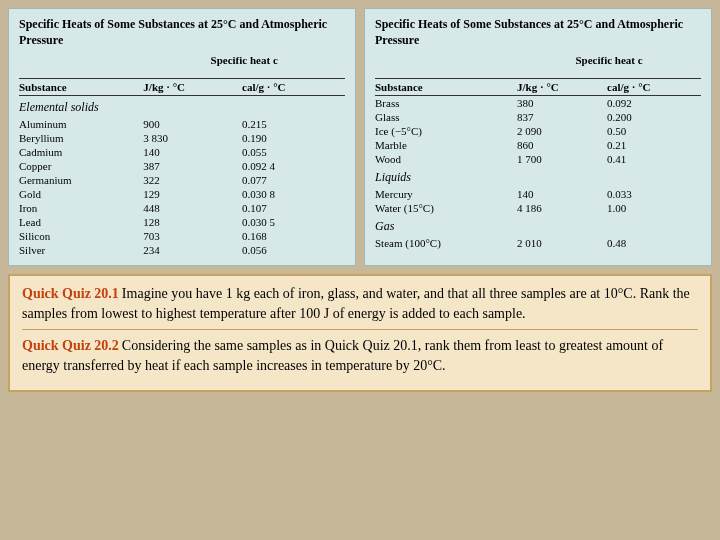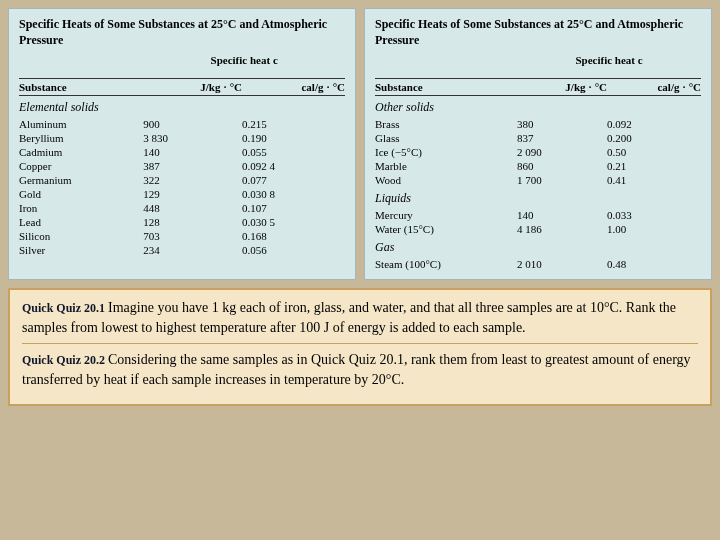--- a/index.html
+++ b/index.html
@@ -41,21 +41,21 @@
       border-bottom: 1px solid #333;
     }
     .sub-header-row td {
       font-size: 11px;
       font-weight: bold;
       border-bottom: 1px solid #333;
       padding: 2px 0;
       margin-left: 44px;
     }
     .sub-header-row td:not(:first-child) {
-      text-align: right;
+      text-align: left;
     }
     .section-label td {
       font-style: italic;
       font-size: 12px;
       padding-top: 4px;
       padding-bottom: 2px;
     }
     .data-row td {
       font-size: 11px;
       padding: 1px 0;
@@ -65,22 +65,22 @@
     .bottom-section {
       background: #f5e6c8;
       border: 2px solid #c8a060;
       padding: 8px 12px;
     }
     .quiz-item {
       margin-bottom: 6px;
     }
     .quiz-title {
       font-weight: bold;
-      font-size: 12px;
-      color: #0f172a;
+      font-size: 14px;
+      color: #c2410c;
       display: inline;
     }
     .quiz-text {
       font-size: 14px;
       display: inline;
       line-height: 1.4;
     }
     .divider {
       border: none;
       border-top: 1px solid #c8a060;
@@ -173,23 +173,20 @@
       <tbody>
           <tr class="col-header-row">
         <td></td>
         <td colspan="2" class="span-header">Specific heat c</td>
       </tr>
       <tr class="sub-header-row">
         <td>Substance</td>
         <td>J/kg · °C</td>
         <td>cal/g · °C</td>
       </tr>
-      <tr class="section-label">
-        <td colspan="3">Other solids</td>
-      </tr>
       <tr class="data-row">
         <td>Brass</td>
         <td>380</td>
         <td>0.092</td>
       </tr>
       <tr class="data-row">
         <td>Glass</td>
         <td>837</td>
         <td>0.200</td>
       </tr>

